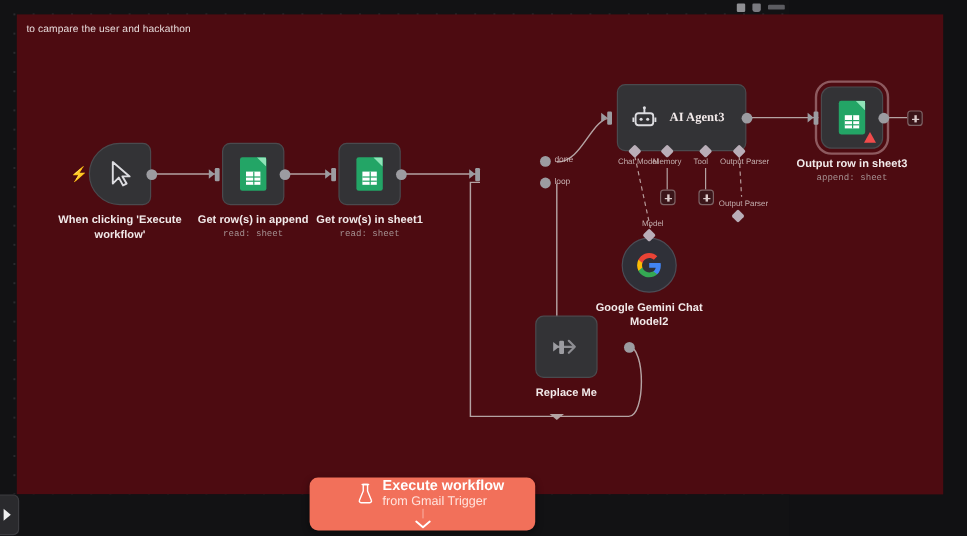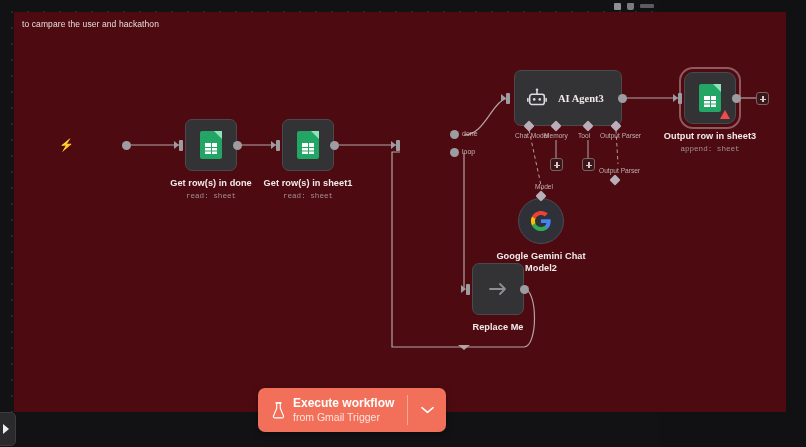--- a/index.html
+++ b/index.html
@@ -248,27 +248,28 @@
   
   .exec-bar {
     position: absolute;
     left: 0; right: 0; bottom: 0;
     height: 35px;
     background: #121214;
     z-index: 30;
   }
   .exec-btn {
     position: absolute;
-    left: 258px; bottom: 15px;
+    left: 258px; bottom: 5px;
     width: 188px; height: 44px;
     background: #f2705a;
     border-radius: 7px;
     display: flex; align-items: center;
     z-index: 35;
     box-shadow: 0 2px 6px rgba(0,0,0,.4);
+    flex-direction: column;
   }
   .exec-main {
     flex: 1;
     display: flex; align-items: center;
     gap: 7px;
     padding-left: 13px;
   }
   .exec-text { line-height: 1.15; }
   .exec-t1 { font-size: 12px; font-weight: bold; color: #ffffff; }
   .exec-t2 { font-size: 10.5px; color: #ffe3dd; }
@@ -331,30 +332,36 @@
 
       <polygon points="450,338 456,333 444,333" fill="#b4a3a3"></polygon>
 
       <g stroke="#b59a9a" stroke-width="1" fill="none" stroke-dasharray="3.5 3">
         <path d="M515,118 L528,178"></path>
         <path d="M602,118 L604,152"></path>
       </g>
     </svg>
 
     <div class="bolt" style="left:45px; top:133px; transform:translateY(-50%);">⚡</div>
+    <div class="node trigger" style="left:60px; top:107px;">
+      <svg width="22" height="24" viewBox="0 0 22 24">
+        <path d="M5,2 L5,20 L10,15 L13.5,21.5 L16.5,20 L13,14 L19,14 Z" fill="none" stroke="#dcdce0" stroke-width="1.6" stroke-linejoin="round"></path>
+      </svg>
+      <div class="node-title wrap">When clicking 'Execute workflow'</div>
+    </div>
     <div class="port-out" style="left:108px; top:129px;"></div>
 
     <div class="port-in" style="left:165px; top:128px;"></div>
     <div class="node" style="left:171px; top:107px;">
       <div class="gs-icon">
         <div class="body"></div>
           <div class="fold"></div>
           <div class="grid"></div>
       </div>
-      <div class="node-title">Get row(s) in done</div>
+      <div class="node-title">Get row(s) in append</div>
       <div class="node-sub">read: sheet</div>
     </div>
     <div class="port-out" style="left:219px; top:129px;"></div>
 
     <div class="port-in" style="left:262px; top:128px;"></div>
     <div class="node" style="left:268px; top:107px;">
       <div class="gs-icon">
         <div class="body"></div>
           <div class="fold"></div>
           <div class="grid"></div>
@@ -410,21 +417,21 @@
           <div class="grid"></div>
       </div>
       <div class="warn"></div>
       <div class="node-title">Output row in sheet3</div>
       <div class="node-sub">append: sheet</div>
     </div>
     <div class="port-out" style="left:718px; top:82px;"></div>
     <div class="plus-btn" style="left:742px; top:80px;"></div>
 
     <div class="port-in" style="left:452px; top:272px;"></div>
-    <div class="node" style="left:458px; top:251px;">
+    <div class="node" style="left:432px; top:251px;">
       <svg width="24" height="20" viewBox="0 0 24 20">
         <path d="M4,10 L19,10 M14,5 L19,10 L14,15" fill="none" stroke="#8e8e93" stroke-width="1.8" stroke-linecap="round" stroke-linejoin="round"></path>
       </svg>
       <div class="node-title">Replace Me</div>
     </div>
     <div class="port-out" style="left:506px; top:273px;"></div>
 
     <div class="sub-label" style="left:521px; top:171px;">Model</div>
     <div class="diamond" style="left:523px; top:180px;"></div>
     <div class="subnode" style="left:504px; top:186px;">

